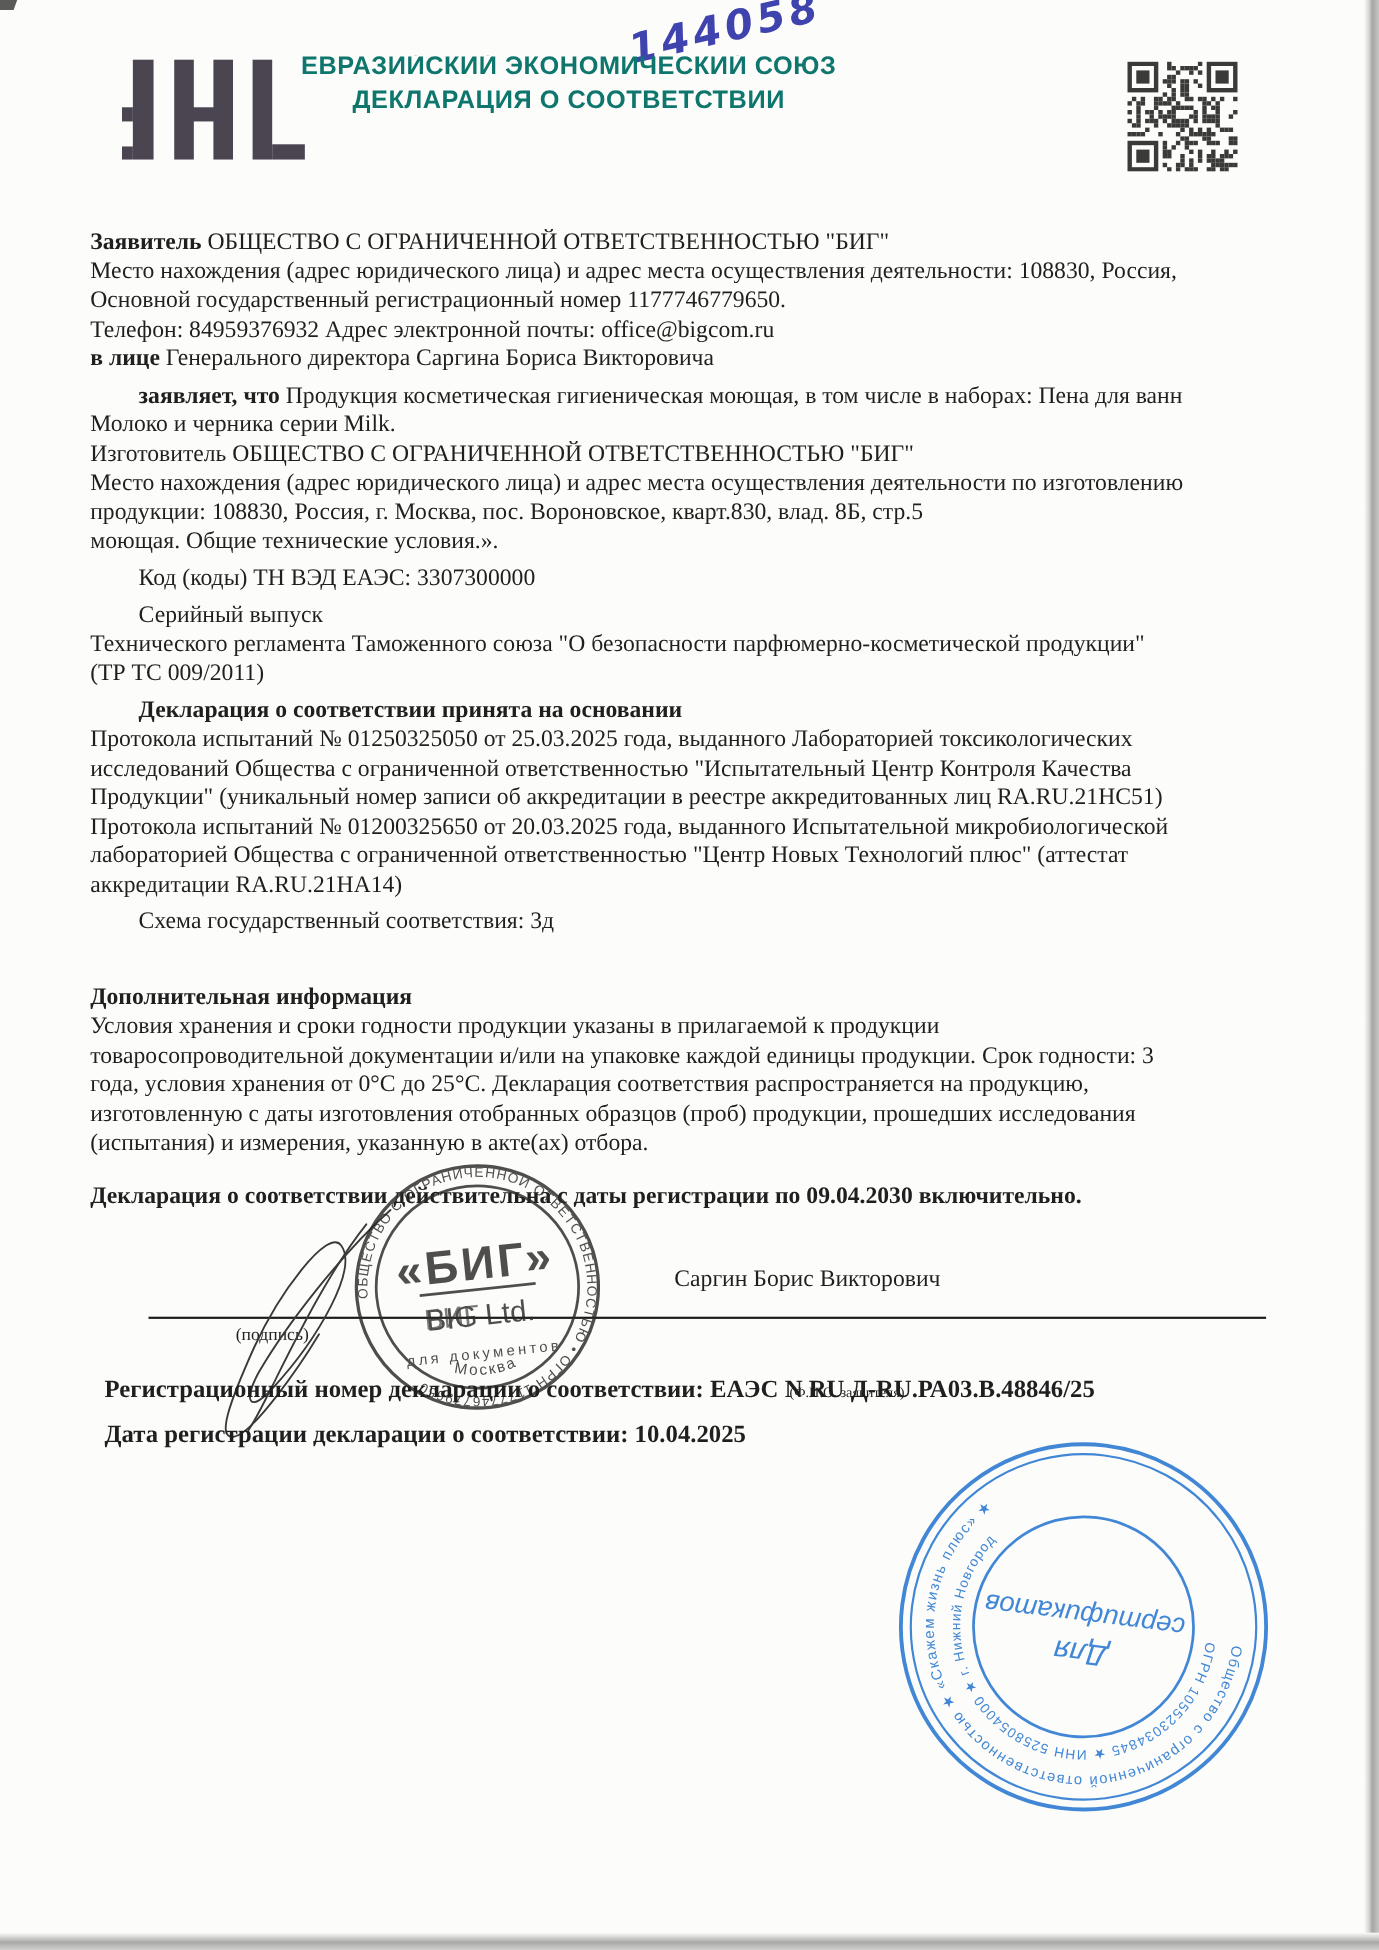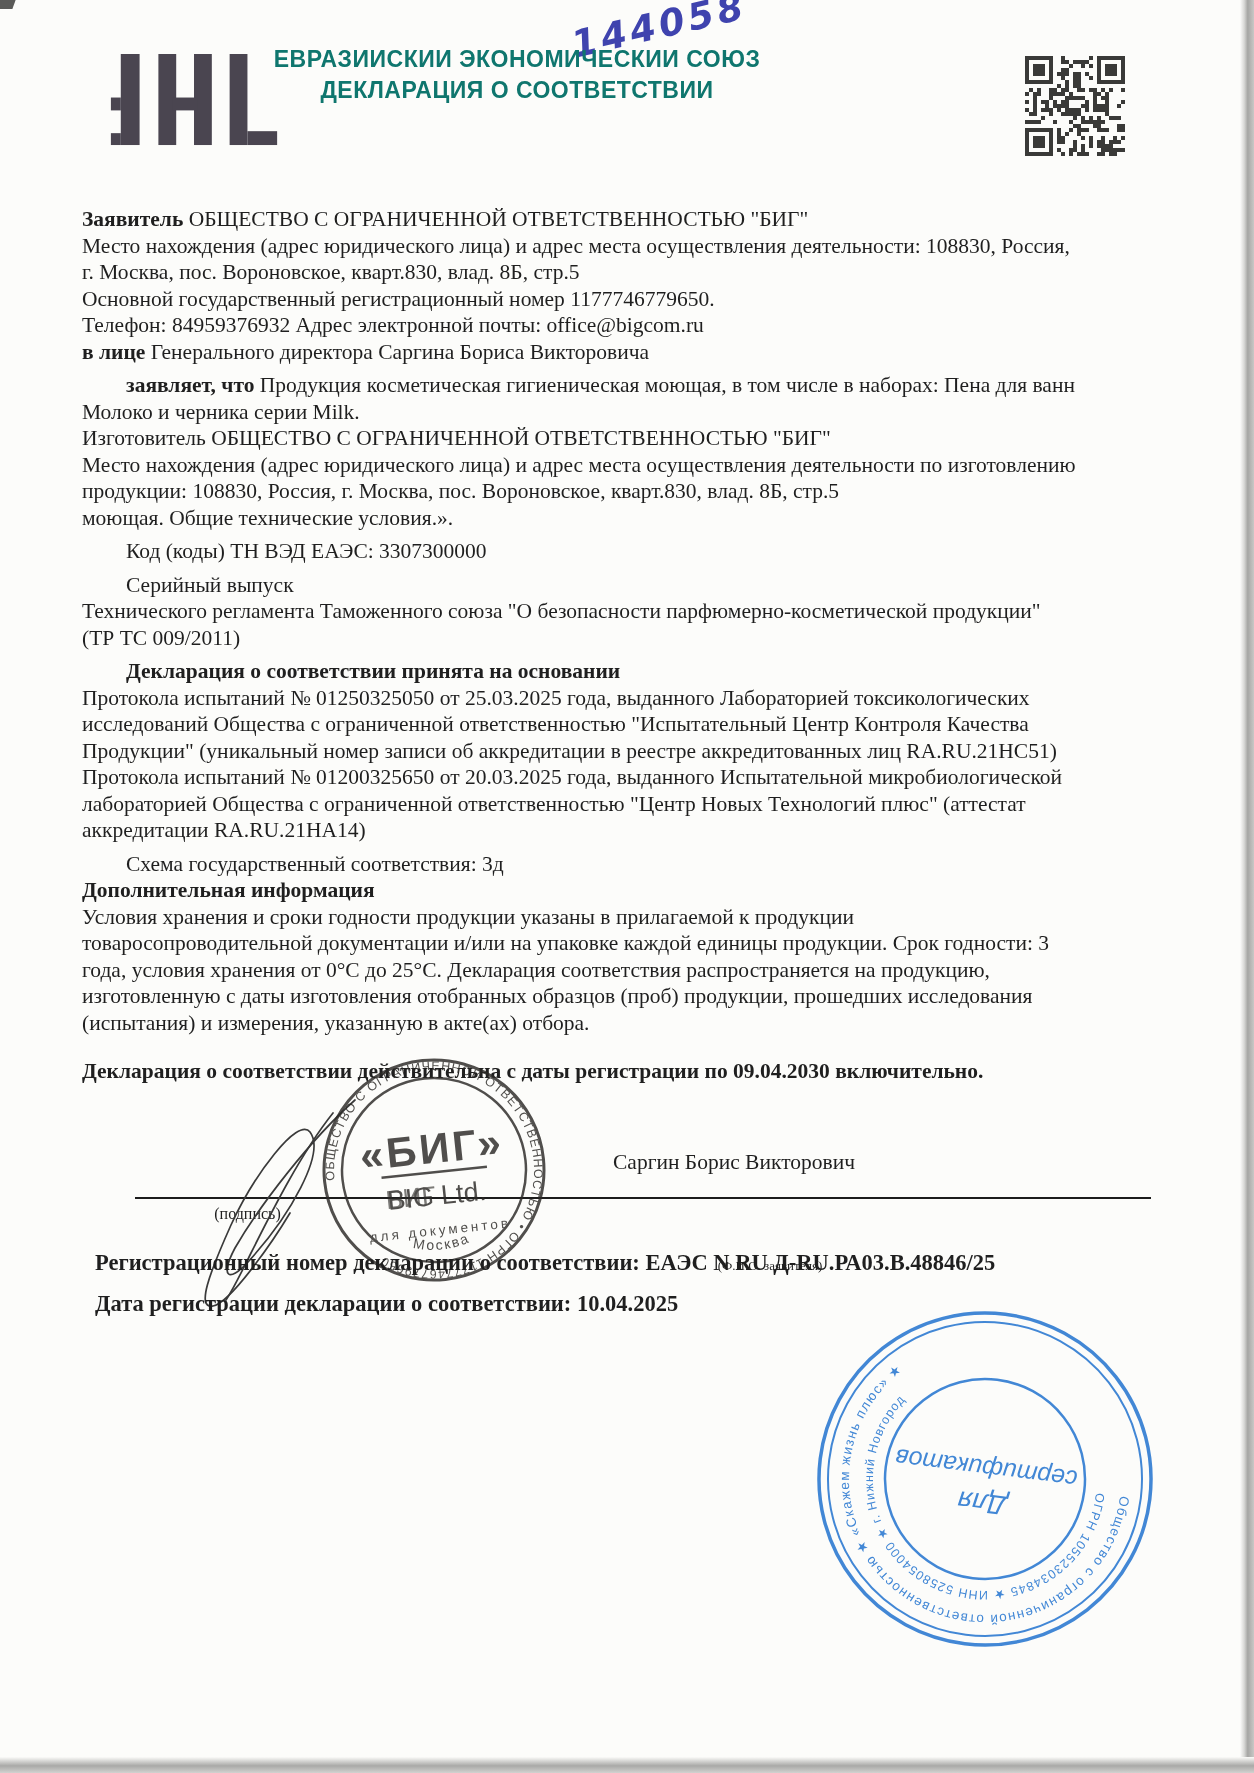--- a/index.html
+++ b/index.html
@@ -15,21 +15,21 @@
   .titles .clip{height:25px;overflow:hidden;}
   .titles .l1{font-size:23px;letter-spacing:0.5px;margin-top:-4px;}
   .titles .l2{font-size:23px;letter-spacing:0.5px;margin-top:2px;}
   .qr{position:absolute;left:1024px;top:56px;width:102px;height:100px;}
   
   .body-text{position:absolute;left:82px;top:206px;width:1120px;font-size:21.5px;line-height:26.5px;}
   .bline{white-space:nowrap;}
   .bline .b{font-weight:bold;}
   .gap-s{margin-top:7px;margin-left:44px;}
   .gap-m{margin-top:22px;}
-  .gap-l{}
+  .gap-l{margin-top:42px;}
   
   .sig-line{position:absolute;left:135px;top:1197px;width:1016px;height:2px;background:#1c1c1c;}
   .declarant-name{position:absolute;left:584px;top:1150px;width:300px;text-align:center;
         font-size:21.5px;}
   .fio-label{position:absolute;left:620px;top:1258px;width:300px;text-align:center;font-size:13px;}
   .sign-label{position:absolute;left:190px;top:1205px;width:115px;text-align:center;font-size:16px;}
   .reg-line{position:absolute;left:95px;top:1250px;font-size:22.5px;font-weight:bold;white-space:nowrap;}
   .date-line{position:absolute;left:95px;top:1291px;font-size:22.5px;font-weight:bold;white-space:nowrap;}
   
   .stamp-black{position:absolute;left:321px;top:1057px;opacity:0.82;}
@@ -283,21 +283,20 @@
             <rect x="84" y="96" width="4" height="4"></rect>
             <rect x="88" y="96" width="4" height="4"></rect>
           </g>
       </g>
     </svg>
   </div>
 
   <div class="body-text">
       <div class="bline"><span class="b">Заявитель </span><span>ОБЩЕСТВО С ОГРАНИЧЕННОЙ ОТВЕТСТВЕННОСТЬЮ "БИГ"</span></div>
       <div class="bline"><span>Место нахождения (адрес юридического лица) и адрес места осуществления деятельности: 108830, Россия,</span></div>
-      <div class="bline"><span>г. Москва, пос. Вороновское, кварт.830, влад. 8Б, стр.5</span></div>
       <div class="bline"><span>Основной государственный регистрационный номер 1177746779650.</span></div>
       <div class="bline"><span>Телефон: 84959376932 Адрес электронной почты: office@bigcom.ru</span></div>
       <div class="bline"><span class="b">в лице </span><span>Генерального директора Саргина Бориса Викторовича</span></div>
       <div class="bline gap-s"><span class="b">заявляет, что </span><span>Продукция косметическая гигиеническая моющая, в том числе в наборах: Пена для ванн</span></div>
       <div class="bline"><span>Молоко и черника серии Milk.</span></div>
       <div class="bline"><span>Изготовитель ОБЩЕСТВО С ОГРАНИЧЕННОЙ ОТВЕТСТВЕННОСТЬЮ "БИГ"</span></div>
       <div class="bline"><span>Место нахождения (адрес юридического лица) и адрес места осуществления деятельности по изготовлению</span></div>
       <div class="bline"><span>продукции: 108830, Россия, г. Москва, пос. Вороновское, кварт.830, влад. 8Б, стр.5</span></div>
       <div class="bline"><span>моющая. Общие технические условия.».</span></div>
       <div class="bline gap-s"><span>Код (коды) ТН ВЭД ЕАЭС: 3307300000</span></div>

